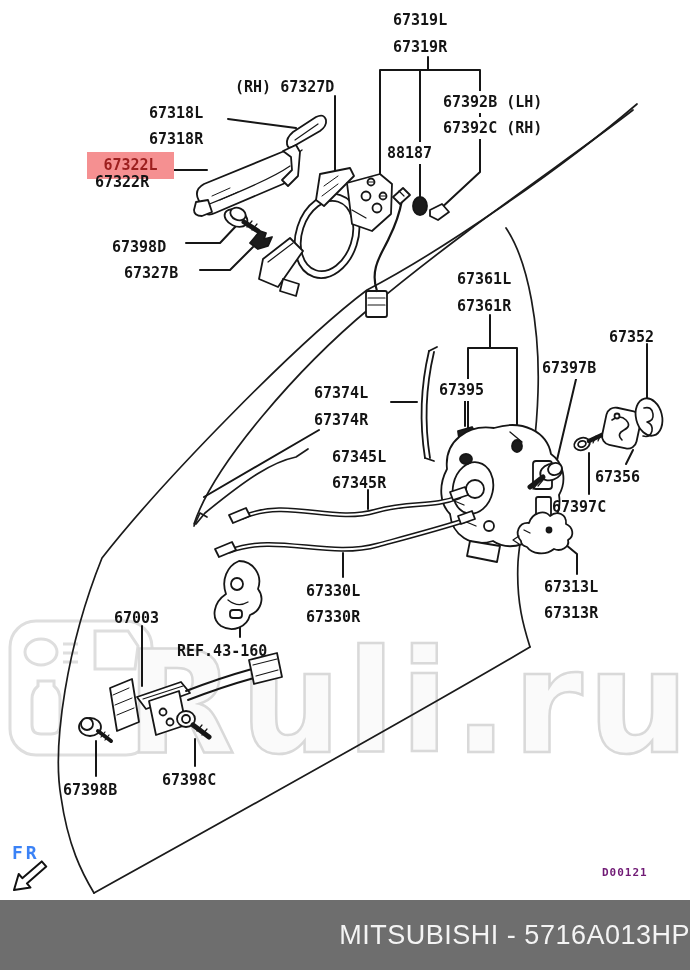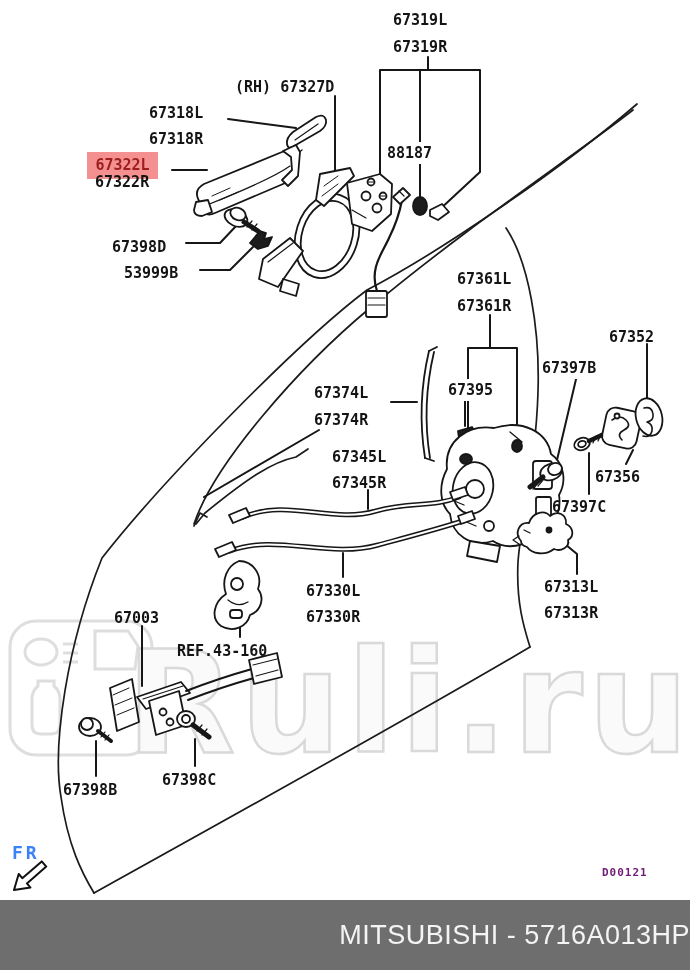--- a/index.html
+++ b/index.html
@@ -2,21 +2,21 @@
 <html><head>
 <meta charset="utf-8">
 <style>
   html,body{margin:0;padding:0;background:#fff;}
   .stage{position:relative;width:690px;height:970px;background:#fff;overflow:hidden;
          font-family:"DejaVu Sans Mono",monospace;}
   .art{position:absolute;left:0;top:0;}
   .pl{position:absolute;font-weight:bold;font-size:15px;color:#141414;
       white-space:pre;letter-spacing:0px;line-height:22px;}
   .bg{background:#fff;}
-  .hl{background:#f59091;color:#9c1f1f;width:71px;height:27px;line-height:27px;text-align:center;}
+  .hl{background:#f59091;color:#9c1f1f;width:87px;height:27px;line-height:27px;text-align:center;}
   .fr{position:absolute;left:12px;top:842px;font-weight:bold;font-size:18px;letter-spacing:3px;color:#3b82f6;}
   .dnum{position:absolute;left:602px;top:866px;font-weight:bold;font-size:11px;letter-spacing:1px;color:#701a75;}
   .footer{position:absolute;left:0;top:900px;width:690px;height:70px;background:#6e6e6e;
           display:flex;align-items:center;justify-content:flex-end;gap:44px;
           color:#f4f4f4;font-family:"Liberation Sans",sans-serif;font-size:27px;letter-spacing:0.5px;}
 </style>
 </head>
 <body>
 
 <div class="stage">
@@ -217,34 +217,36 @@
       <path d="M197,731 l5,-6 M202,735 l5,-6" fill="none" stroke-width="1.2"></path>
     </g>
   </g>
 
   <polygon points="14,890 18.7,874 22.3,878.2 41.7,861.4 46.3,866.6 26.9,883.4 30.5,887.6" fill="#ffffff" stroke="#111111" stroke-width="2" stroke-linejoin="round"></polygon>
 </svg>
 
 <div class="pl" style="left:393px;top:9px">67319L</div>
 <div class="pl" style="left:393px;top:36px">67319R</div>
 <div class="pl" style="left:235px;top:76px">(RH) 67327D</div>
+<div class="pl bg" style="left:443px;top:91px">67392B (LH)</div>
+<div class="pl bg" style="left:443px;top:117px">67392C (RH)</div>
 <div class="pl" style="left:149px;top:102px">67318L</div>
 <div class="pl" style="left:149px;top:128px">67318R</div>
 <div class="pl bg" style="left:387px;top:142px">88187</div>
 <div class="pl hl" style="left:87px;top:152px">67322L</div>
 <div class="pl" style="left:95px;top:171px">67322R</div>
 <div class="pl" style="left:112px;top:236px">67398D</div>
-<div class="pl" style="left:124px;top:262px">53999B</div>
+<div class="pl" style="left:124px;top:262px">67327B</div>
 <div class="pl" style="left:457px;top:268px">67361L</div>
 <div class="pl" style="left:457px;top:295px">67361R</div>
 <div class="pl" style="left:609px;top:326px">67352</div>
 <div class="pl bg" style="left:542px;top:357px">67397B</div>
 <div class="pl" style="left:314px;top:382px">67374L</div>
 <div class="pl" style="left:314px;top:409px">67374R</div>
-<div class="pl bg" style="left:448px;top:379px">67395</div>
+<div class="pl bg" style="left:439px;top:379px">67395</div>
 <div class="pl" style="left:332px;top:446px">67345L</div>
 <div class="pl" style="left:332px;top:472px">67345R</div>
 <div class="pl" style="left:595px;top:466px">67356</div>
 <div class="pl" style="left:552px;top:496px">67397C</div>
 <div class="pl" style="left:306px;top:580px">67330L</div>
 <div class="pl" style="left:306px;top:606px">67330R</div>
 <div class="pl" style="left:544px;top:576px">67313L</div>
 <div class="pl" style="left:544px;top:602px">67313R</div>
 <div class="pl" style="left:114px;top:607px">67003</div>
 <div class="pl" style="left:177px;top:640px">REF.43-160</div>

